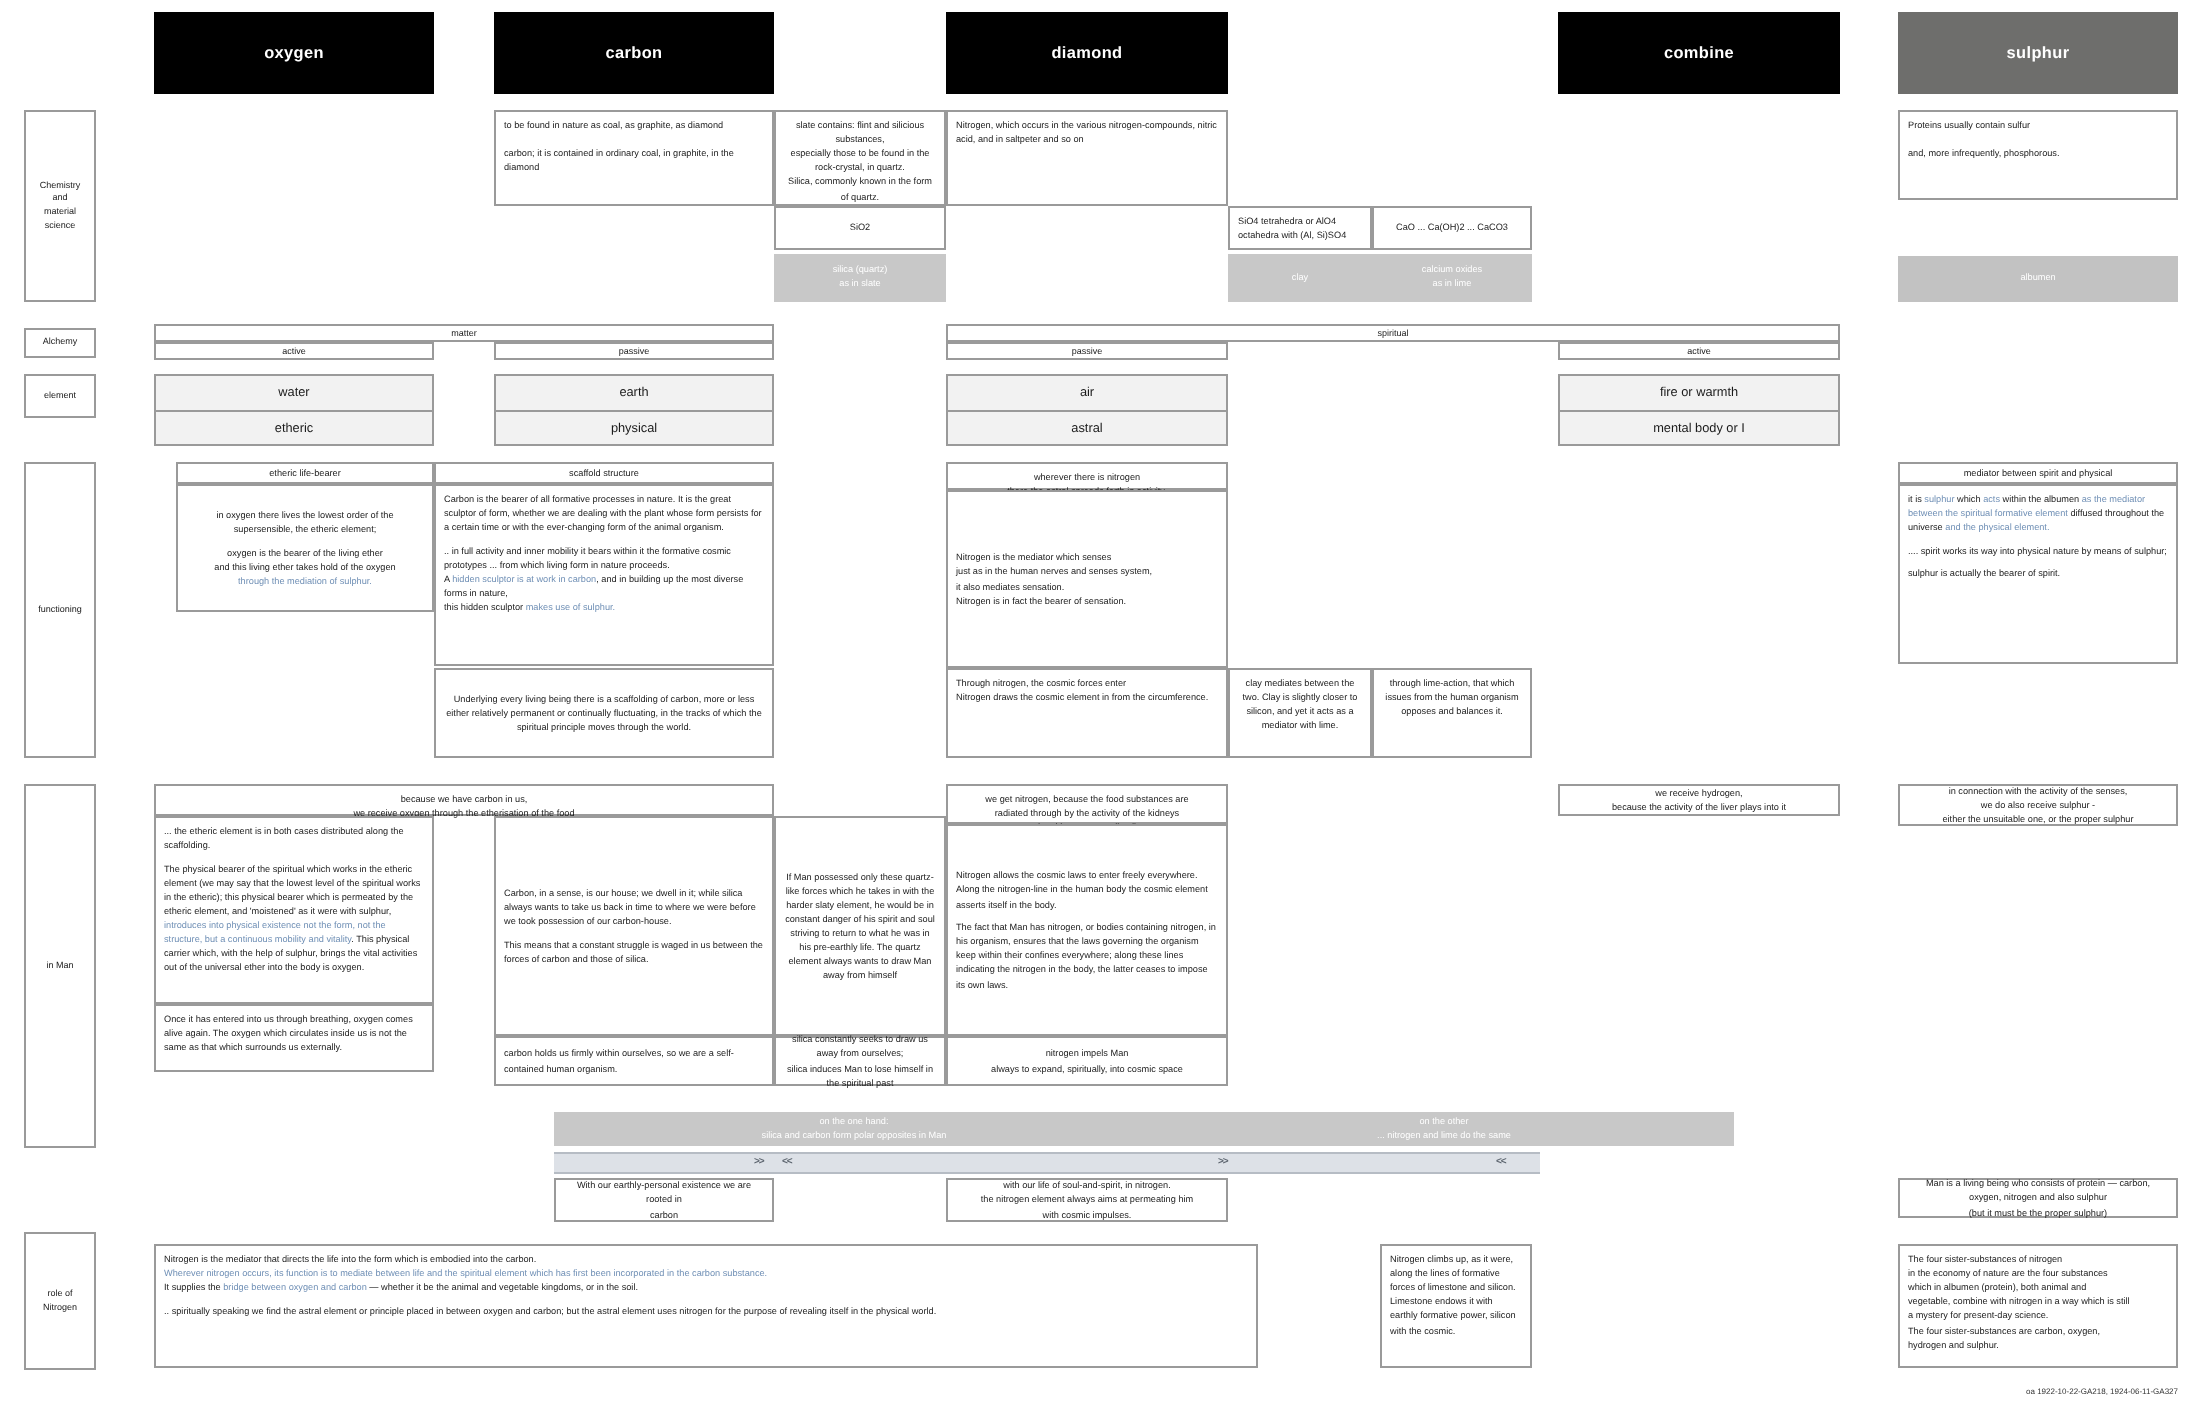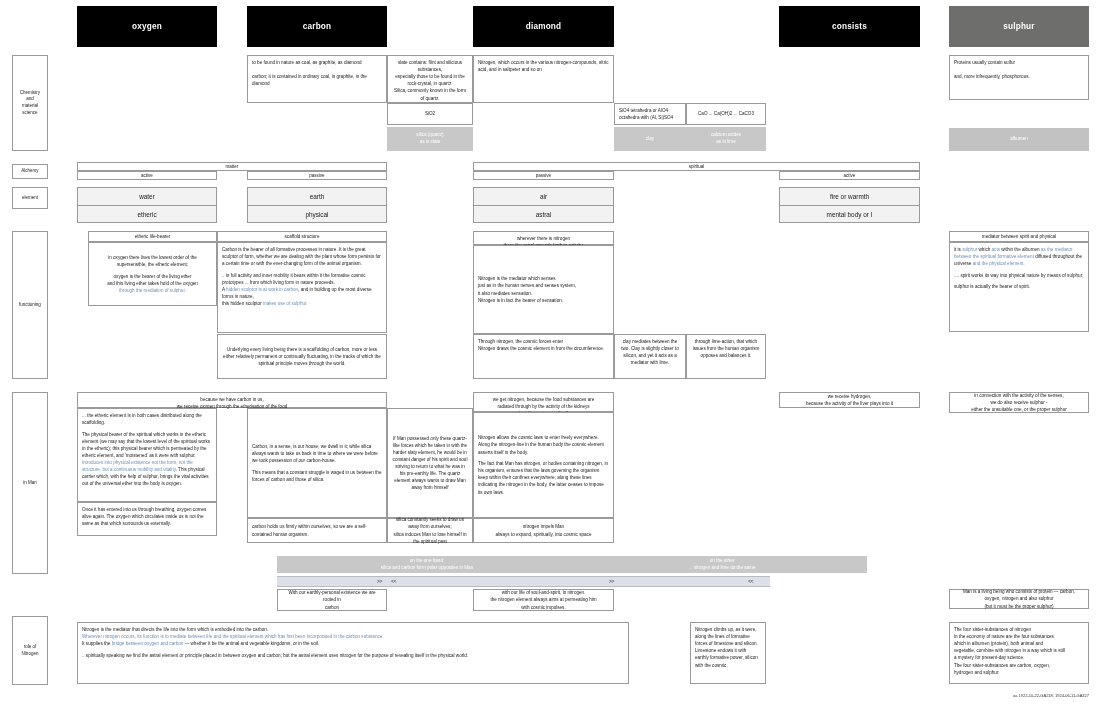--- a/index.html
+++ b/index.html
@@ -70,21 +70,21 @@
   p:last-child { margin-bottom:0; }
 </style>
 </head>
 <body>
 
 <div class="canvas">
 
   <div class="abs hdr" style="left:77px;top:6px;width:140px;height:41px;">oxygen</div>
   <div class="abs hdr" style="left:247px;top:6px;width:140px;height:41px;">carbon</div>
   <div class="abs hdr" style="left:473px;top:6px;width:141px;height:41px;">diamond</div>
-  <div class="abs hdr" style="left:779px;top:6px;width:141px;height:41px;">consists</div>
+  <div class="abs hdr" style="left:779px;top:6px;width:141px;height:41px;">combine</div>
   <div class="abs hdr grey" style="left:949px;top:6px;width:140px;height:41px;">sulphur</div>
 
   <div class="abs rowlabel" style="left:12px;top:55px;width:36px;height:96px;white-space:pre-line;">Chemistry
 and
 material
 science</div>
 
   <div class="abs box lft" style="left:247px;top:55px;width:140px;height:48px;">
     <div style="white-space:pre-line;">to be found in nature as coal, as graphite, as diamond
 

